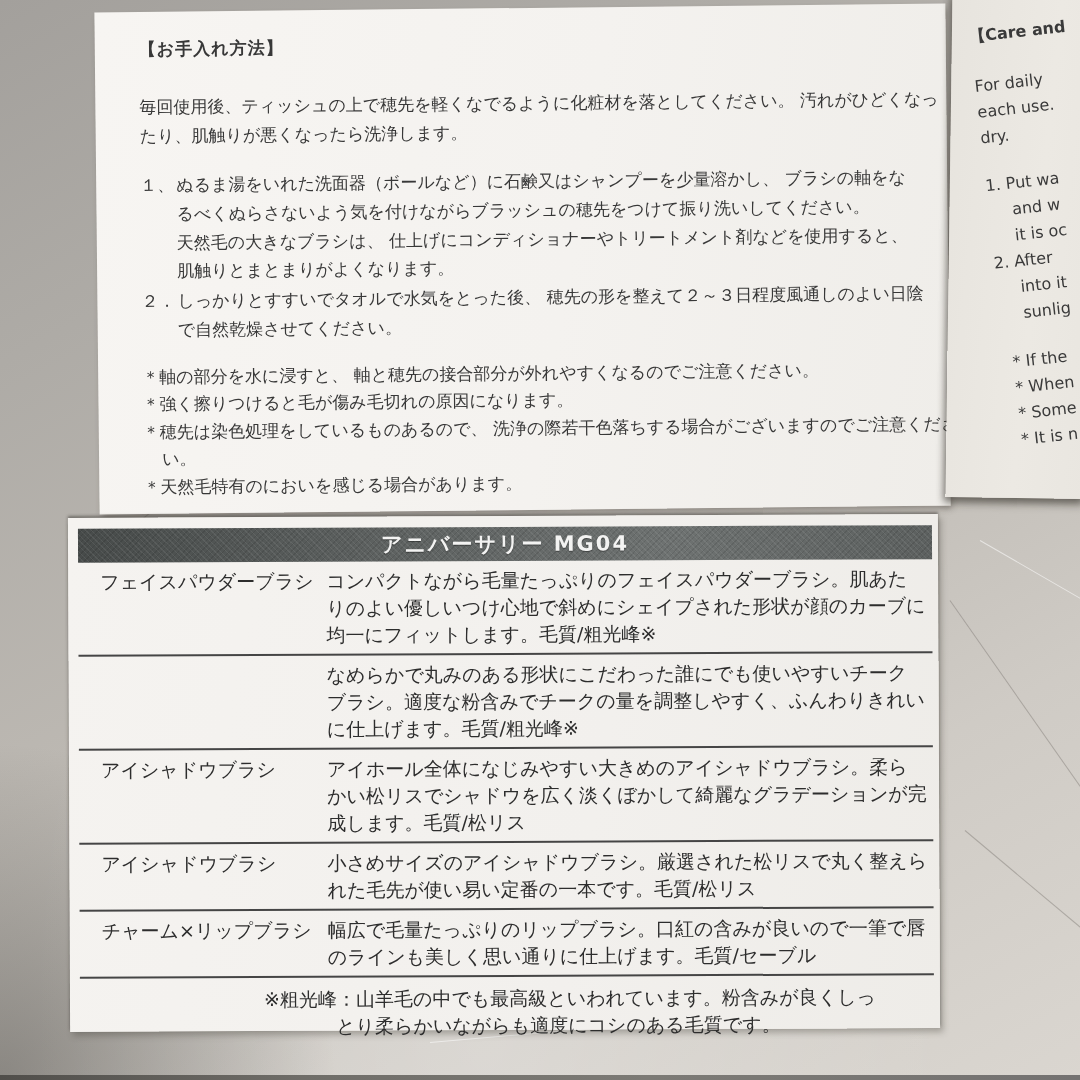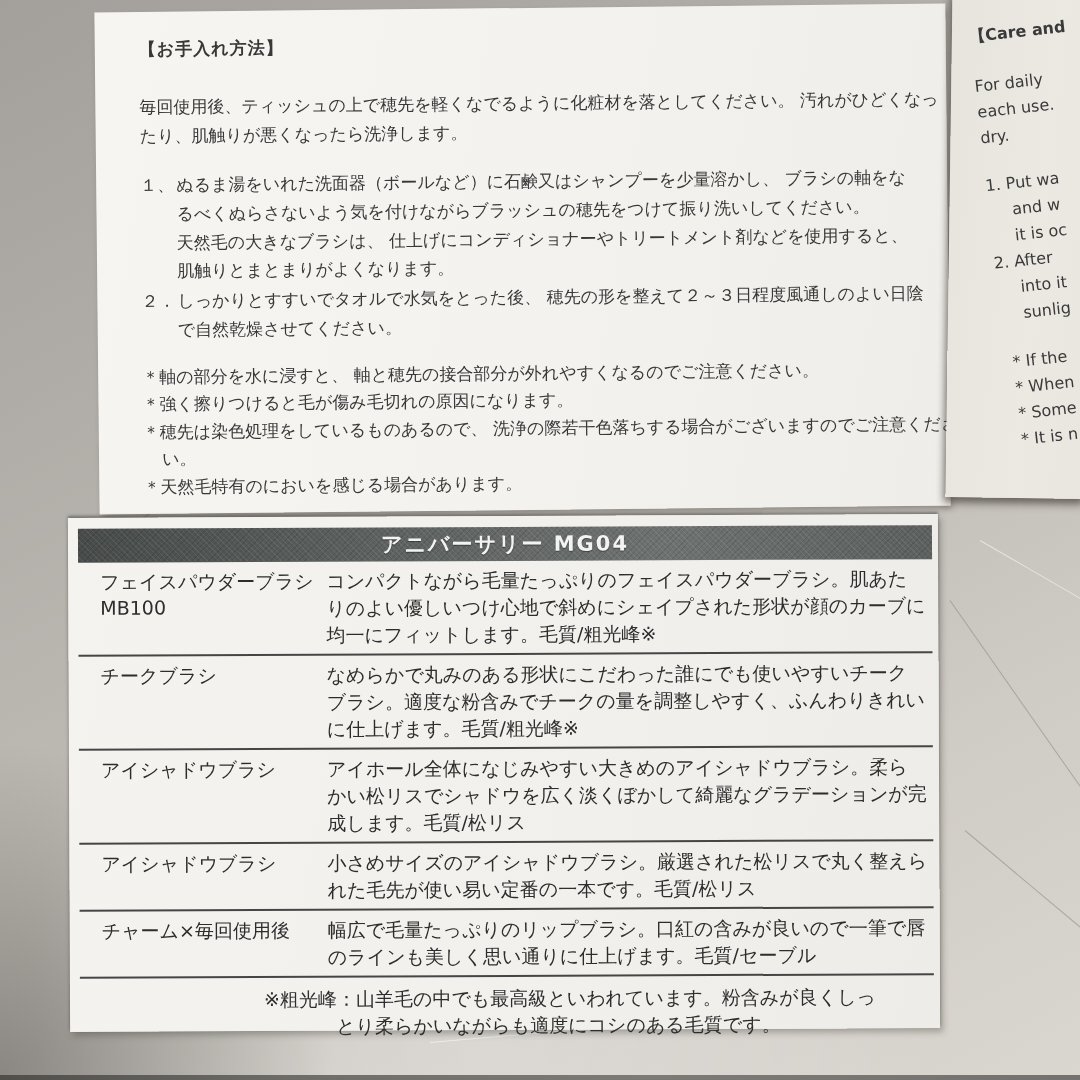--- a/index.html
+++ b/index.html
@@ -146,49 +146,47 @@
     <div class="en-line en-note">* It is n</div>
   </div>
 </div>
 
 <div class="card">
   <div class="band">アニバーサリー MG04</div>
 
   <div class="trow">
     <div class="tname">
       <div>フェイスパウダーブラシ</div>
-      <div>MB100</div>
     </div>
     <div class="tdesc">コンパクトながら毛量たっぷりのフェイスパウダーブラシ。肌あたりのよい優しいつけ心地で斜めにシェイプされた形状が顔のカーブに均一にフィットします。毛質/粗光峰※</div>
   </div>
 
   <div class="trow">
     <div class="tname">
-      <div>チークブラシ</div>
     </div>
     <div class="tdesc">なめらかで丸みのある形状にこだわった誰にでも使いやすいチークブラシ。適度な粉含みでチークの量を調整しやすく、ふんわりきれいに仕上げます。毛質/粗光峰※</div>
   </div>
 
   <div class="trow">
     <div class="tname">
       <div>アイシャドウブラシ</div>
     </div>
     <div class="tdesc">アイホール全体になじみやすい大きめのアイシャドウブラシ。柔らかい松リスでシャドウを広く淡くぼかして綺麗なグラデーションが完成します。毛質/松リス</div>
   </div>
 
   <div class="trow">
     <div class="tname">
       <div>アイシャドウブラシ</div>
     </div>
     <div class="tdesc">小さめサイズのアイシャドウブラシ。厳選された松リスで丸く整えられた毛先が使い易い定番の一本です。毛質/松リス</div>
   </div>
 
   <div class="trow">
     <div class="tname">
-      <div>チャーム×毎回使用後</div>
+      <div>チャーム×リップブラシ</div>
       <div></div>
     </div>
     <div class="tdesc">幅広で毛量たっぷりのリップブラシ。口紅の含みが良いので一筆で唇のラインも美しく思い通りに仕上げます。毛質/セーブル</div>
   </div>
 
   <div class="tfoot">※粗光峰：山羊毛の中でも最高級といわれています。粉含みが良くしっとり柔らかいながらも適度にコシのある毛質です。</div>
 </div>
 
 <div class="floor-edge"></div>
 

